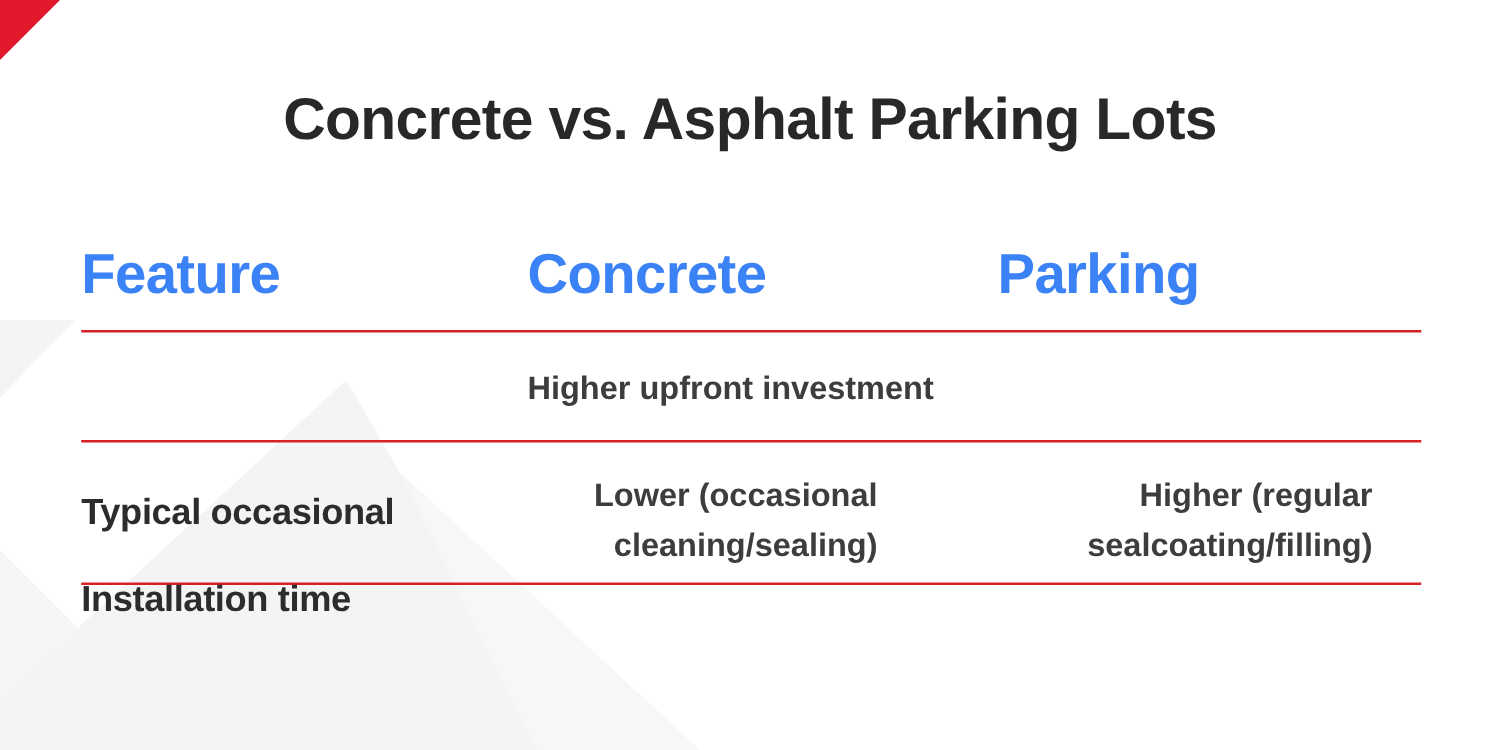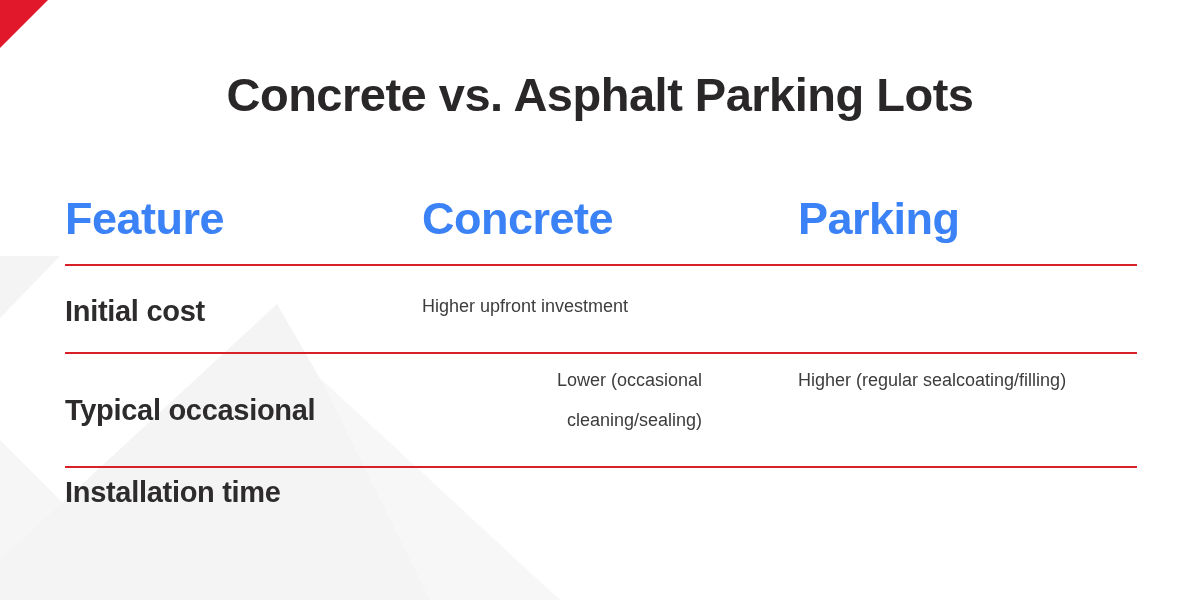--- a/index.html
+++ b/index.html
@@ -38,32 +38,32 @@
   }
   .rule-1{top:264px;}
   .rule-2{top:352px;}
   .rule-3{top:466px;}
   .row-label{
     font-size:29px;font-weight:700;
     color:#2d2b2c;letter-spacing:-0.3px;
     white-space:nowrap;
   }
   .cell{
-    font-size:18px;font-weight:400;
+    font-size:26px;font-weight:700;
     color:#3d3d3d;
   }
   .nowrap{white-space:nowrap;}
   .wrap2{line-height:40px;}
   .w270{width:280px;}
-  .w300{width:300px;}
+  .w300{width:300px;text-align:right;}
   .lbl-r1{top:297px;}
   .cell-r1{top:297px;}
   .lbl-r2{top:396px;}
-  .cell-r2{top:360px;}
-  .lbl-r3{top:478px;}
+  .cell-r2{top:376px;}
+  .lbl-r3{top:466px;}
   .cell-r3{top:491px;}
 </style>
 </head>
 <body>
 
 <div class="canvas">
 
   <svg class="decor-svg" viewBox="0 0 1200 600" xmlns="http://www.w3.org/2000/svg" aria-hidden="true">
     <polygon points="0,256 60,256 0,318" fill="#f4f4f4"></polygon>
     <polygon points="0,440 160,600 0,600" fill="#f6f6f6"></polygon>
@@ -74,21 +74,20 @@
   <div class="corner-triangle"></div>
 
   <div class="title">Concrete vs. Asphalt Parking Lots</div>
 
   <div class="abs th col-1">Feature</div>
   <div class="abs th col-2">Concrete</div>
   <div class="abs th col-3">Parking</div>
 
   <div class="rule rule-1"></div>
 
-  <div class="abs row-label col-1 lbl-r1">Initial cost</div>
   <div class="abs cell nowrap col-2 cell-r1">Higher upfront investment</div>
 
   <div class="rule rule-2"></div>
 
   <div class="abs row-label col-1 lbl-r2">Typical occasional</div>
   <div class="abs cell wrap2 w270 col-2 cell-r2">Lower (occasional cleaning/sealing)</div>
   <div class="abs cell wrap2 w300 col-3 cell-r2">Higher (regular sealcoating/filling)</div>
 
   <div class="rule rule-3"></div>
 

